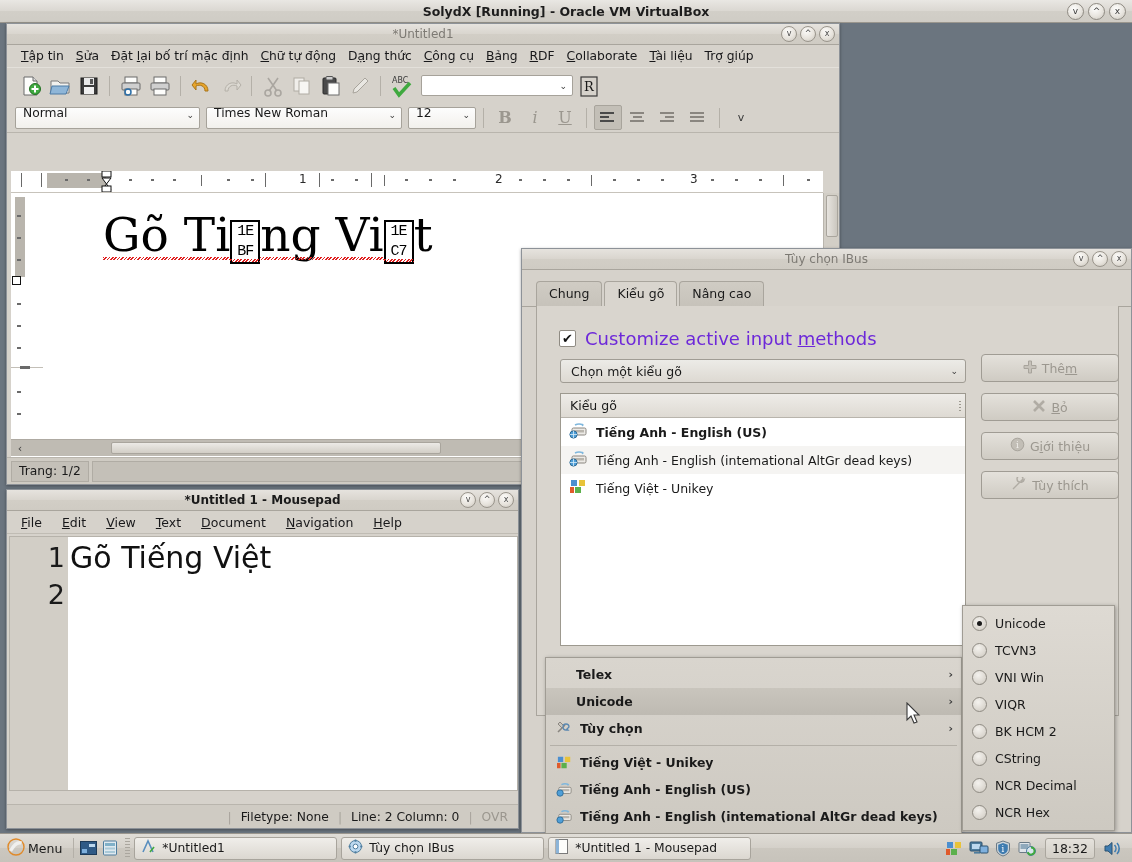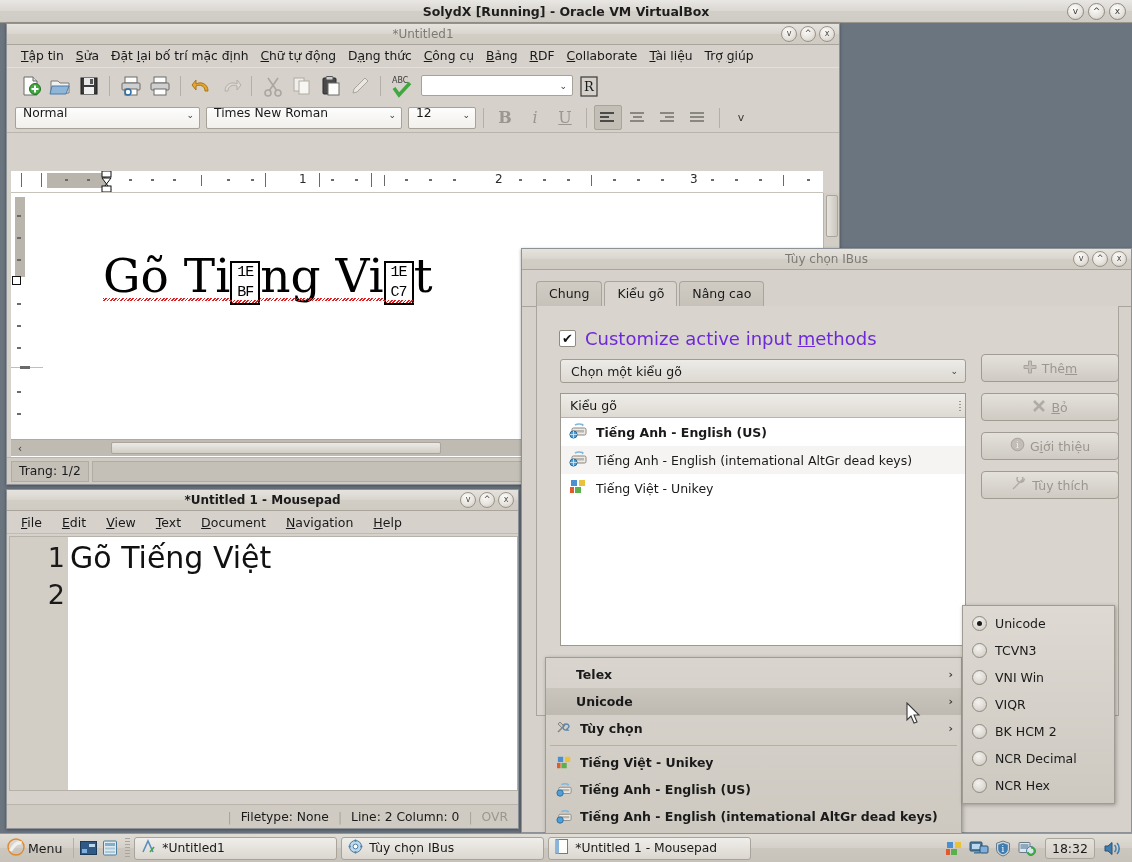--- a/index.html
+++ b/index.html
@@ -134,21 +134,21 @@
     font-family: Liberation Mono, monospace;
     font-size: 15px; line-height: 20px; text-align: center;
     letter-spacing: -1px;
     position: relative; top: 4px;
   }
   .squiggle {
     position: absolute; height: 3px; bottom: -2px; left: 0; right: 0;
     background-image: repeating-linear-gradient(
       -45deg, #e02020 0 1.2px, transparent 1.2px 2.4px);
   }
-  .underline-wrap { position: relative; display: inline-block; margin-top: 41px; }
+  .underline-wrap { position: relative; display: inline-block; }
 
   .scroll-v {
     position: absolute; right: 0; top: 169px; width: 16px; height: 265px;
     background: #d2cec6; border-left: 1px solid #b9b5ad;
   }
   .scroll-thumb-v {
     position: absolute; left: 2px; top: 2px; width: 12px; height: 42px;
     background: linear-gradient(to right,#e7e4df,#cbc7bf);
     border: 1px solid #a9a59d; border-radius: 2px;
   }
@@ -820,20 +820,24 @@
     <div class="subitem">
       <span class="radio"></span>
       <span>VIQR</span>
     </div>
     <div class="subitem">
       <span class="radio"></span>
       <span>BK HCM 2</span>
     </div>
     <div class="subitem">
       <span class="radio"></span>
+      <span>CString</span>
+    </div>
+    <div class="subitem">
+      <span class="radio"></span>
       <span>NCR Decimal</span>
     </div>
     <div class="subitem">
       <span class="radio"></span>
       <span>NCR Hex</span>
     </div>
   </div>
 
   <div class="cursor">
     <svg width="16" height="24" viewBox="0 0 16 24">

